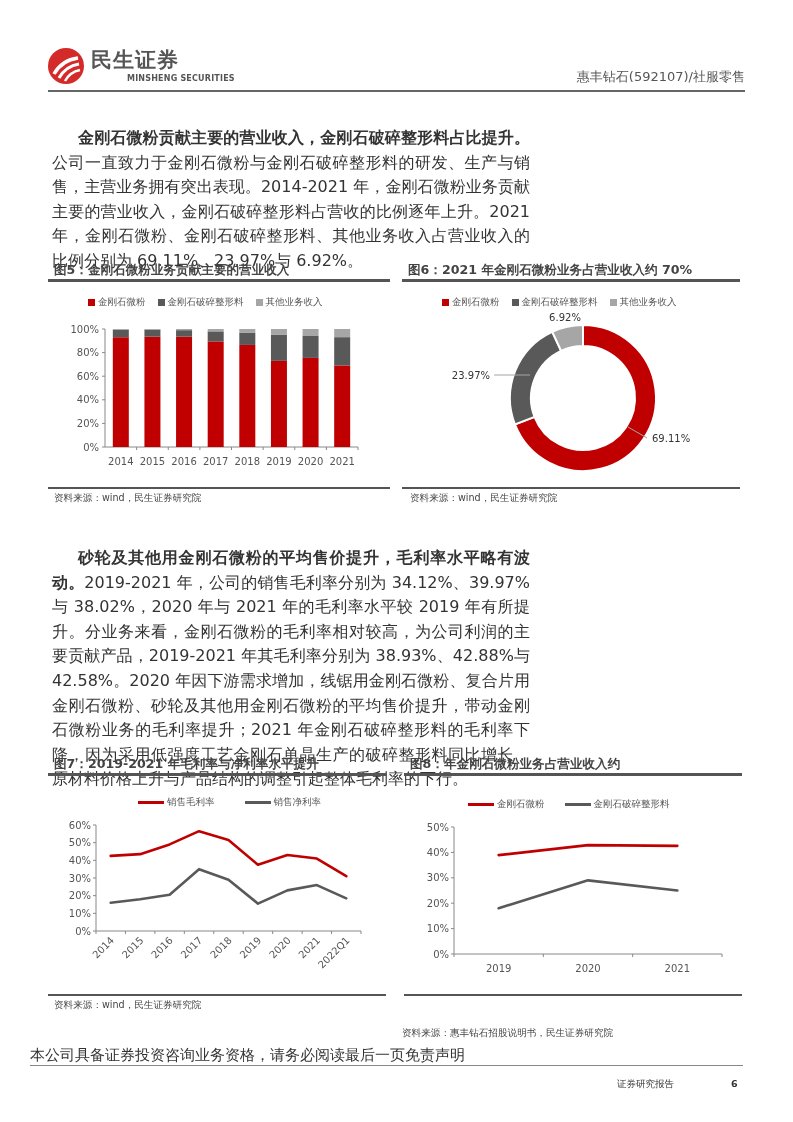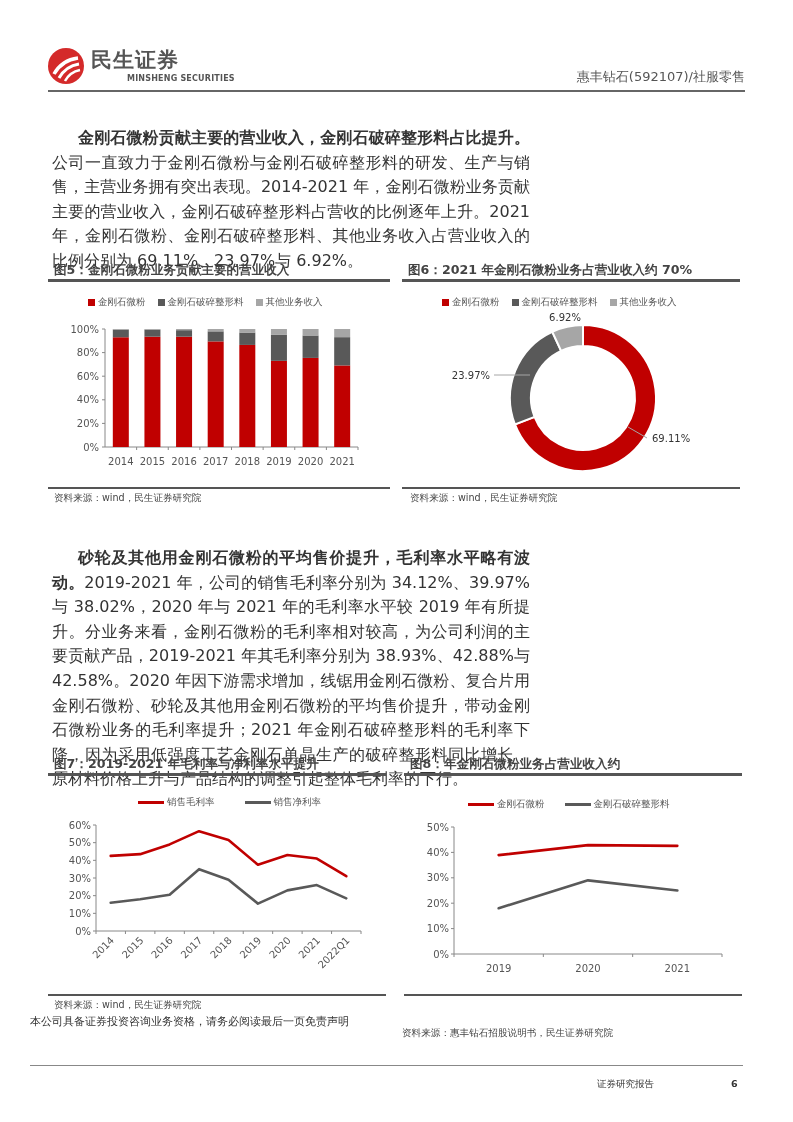--- a/index.html
+++ b/index.html
@@ -14,22 +14,22 @@
   .para { left:52px; width:478px; font-size:16px; line-height:24.6px; color:#333; text-align:justify; }
   .para b { font-weight:bold; color:#333; }
   .fig-title { font-size:12.6px; font-weight:bold; color:#444; white-space:nowrap; }
   .fig-rule { height:3px; background:#555; }
   .src { font-size:9.6px; color:#444; white-space:nowrap; }
   .legend { font-size:9.5px; color:#555; white-space:nowrap; display:flex; align-items:center; gap:12px; }
   .lg-item { display:flex; align-items:center; gap:3px; }
   .sq { display:inline-block; width:7px; height:7px; }
   .ln { display:inline-block; width:26px; height:3px; }
   .footer-line { left:30px; top:1065px; width:713px; height:1px; background:#888; }
-  .footer-left { left:30px; top:1014px; font-size:11px; color:#333; white-space:nowrap; }
-  .footer-right { left:597px; top:1078px; font-size:9.5px; color:#333; white-space:nowrap; }
+  .footer-left { left:30px; top:1046px; font-size:15px; color:#333; white-space:nowrap; }
+  .footer-right { left:617px; top:1078px; font-size:9.5px; color:#333; white-space:nowrap; }
   .footer-page { left:731px; top:1078px; font-size:9.5px; font-weight:bold; color:#333; }
   svg text { font-family:"DejaVu Sans", "Liberation Sans", sans-serif; }
 </style>
 </head>
 <body>
 
 <div class="abs logo">
   <div class="logo-circle">
     <svg width="36" height="36" viewBox="0 0 36 36">
       <path d="M6 26 Q14 12 30 10" stroke="#fff" stroke-width="3.5" fill="none"></path>

